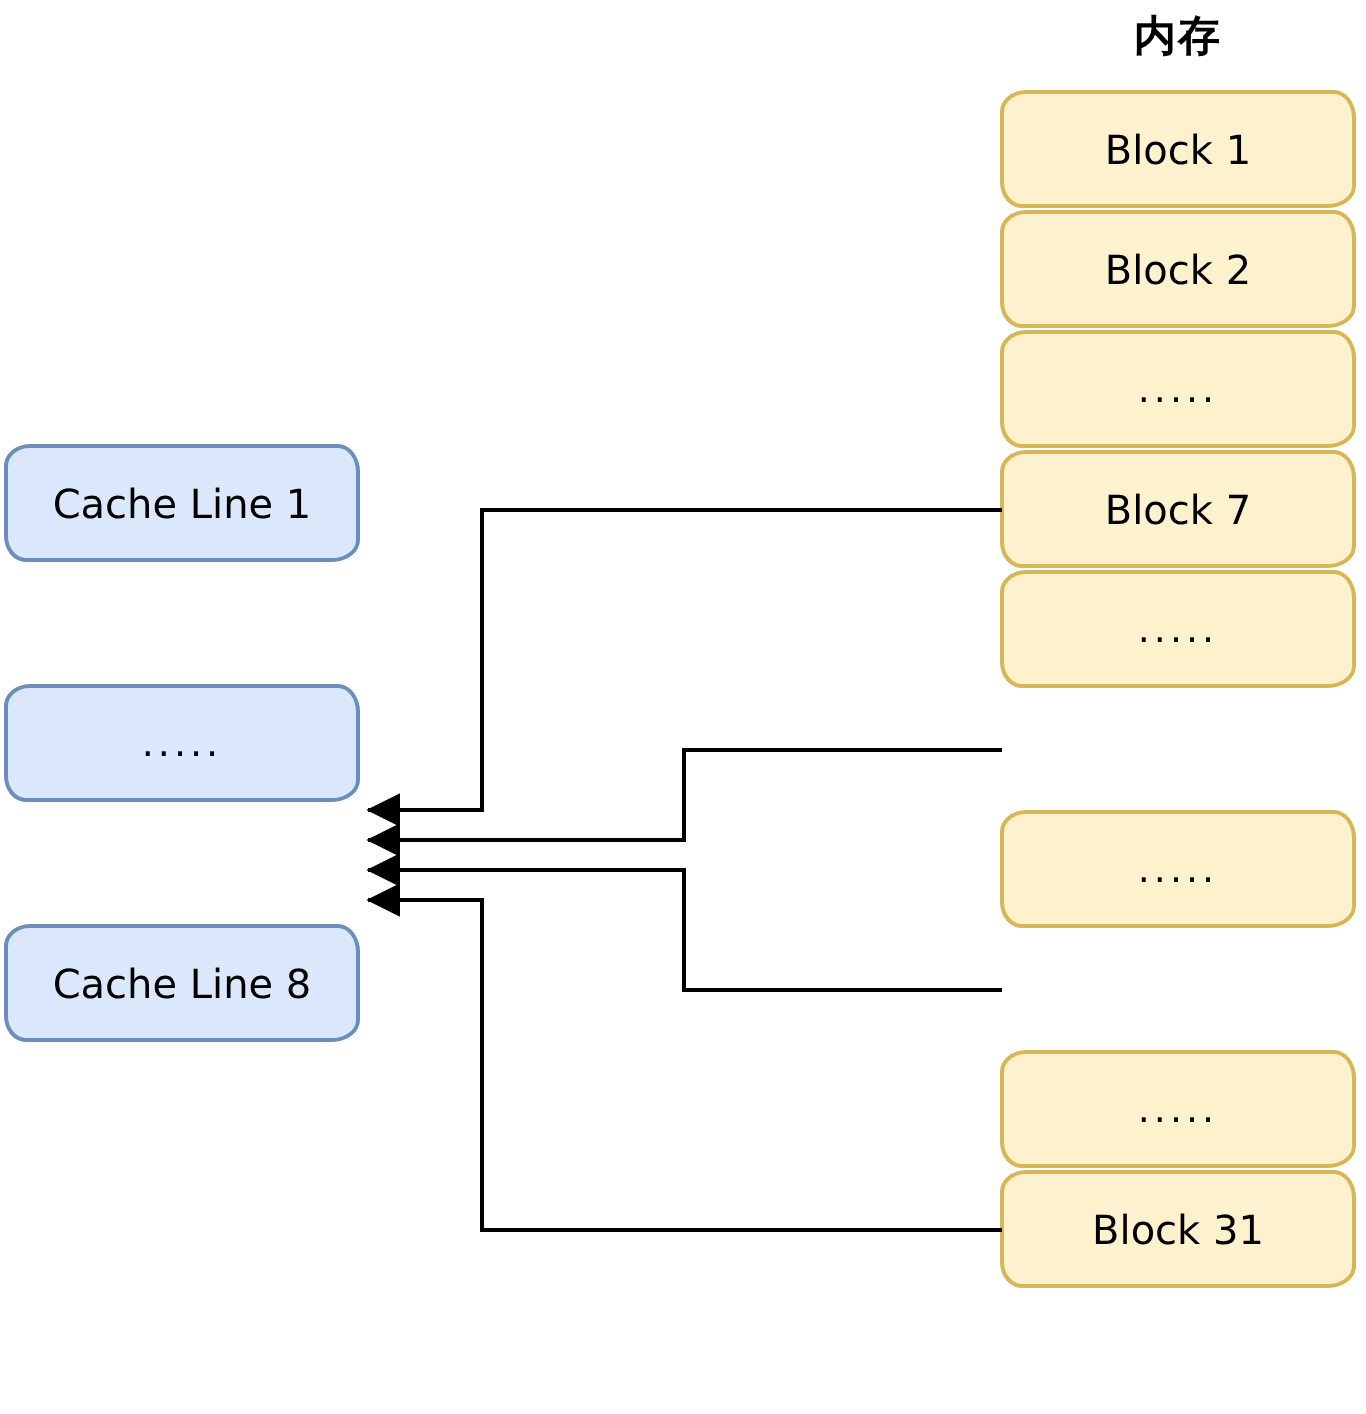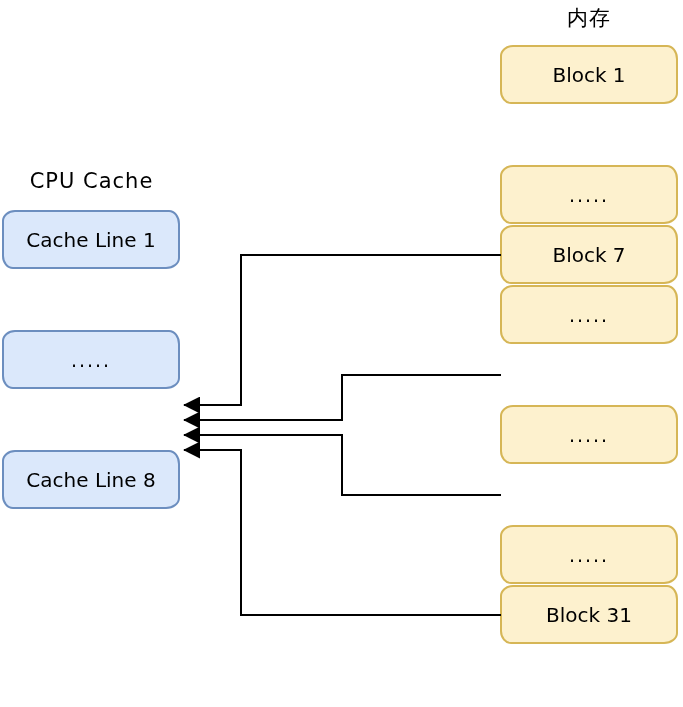--- a/index.html
+++ b/index.html
@@ -18,21 +18,21 @@
   }
   .canvas {
     position: relative;
     width: 683px;
     height: 707px;
     background: #ffffff;
     overflow: hidden;
   }
   .col-title {
     position: absolute;
-    font-weight: normal;
+    font-weight: bold;
     font-size: 21px;
     text-align: center;
     letter-spacing: 1px;
     white-space: nowrap;
   }
   .cache-title { left: 0px; top: 169px; width: 183px; }
   .memory-title { left: 500px; top: 4px; width: 178px; }
   .node {
     position: absolute;
     height: 59px;
@@ -43,20 +43,21 @@
     border-width: 2px;
     border-style: solid;
     border-radius: 13px 11px 14px 11px / 11px 14px 11px 13px;
     white-space: nowrap;
   }
   .cache-node {
     left: 2px;
     width: 178px;
     background: var(--cache-fill);
     border-color: var(--cache-border);
+    margin-top: 12px;
   }
   .mem-node {
     left: 500px;
     width: 178px;
     background: var(--memory-fill);
     border-color: var(--memory-border);
   }
   .dots { letter-spacing: 2px; font-size: 19px; }
   svg.overlay {
     position: absolute;
@@ -68,28 +69,28 @@
     fill: none;
     stroke: var(--line);
     stroke-width: 2;
   }
 </style>
 </head>
 <body>
 
 <div class="canvas">
 
-  <div class="col-title cache-title">CPU Cache</div>
   <div class="col-title memory-title">内存</div>
 
   <div class="node cache-node" style="top:210px">Cache Line 1</div>
   <div class="node cache-node dots" style="top:330px">.....</div>
   <div class="node cache-node" style="top:450px">Cache Line 8</div>
 
   <div class="node mem-node" style="top:45px">Block 1</div>
+  <div class="node mem-node" style="top:105px">Block 2</div>
   <div class="node mem-node dots" style="top:165px">.....</div>
   <div class="node mem-node" style="top:225px">Block 7</div>
   <div class="node mem-node dots" style="top:285px">.....</div>
   <div class="node mem-node dots" style="top:405px">.....</div>
   <div class="node mem-node dots" style="top:525px">.....</div>
   <div class="node mem-node" style="top:585px">Block 31</div>
 
   <svg class="overlay" viewBox="0 0 683 707">
     <defs>
       <marker id="arrow" viewBox="0 0 10 10" refX="9.5" refY="5" markerWidth="8.5" markerHeight="8.5" orient="auto" markerUnits="strokeWidth">

